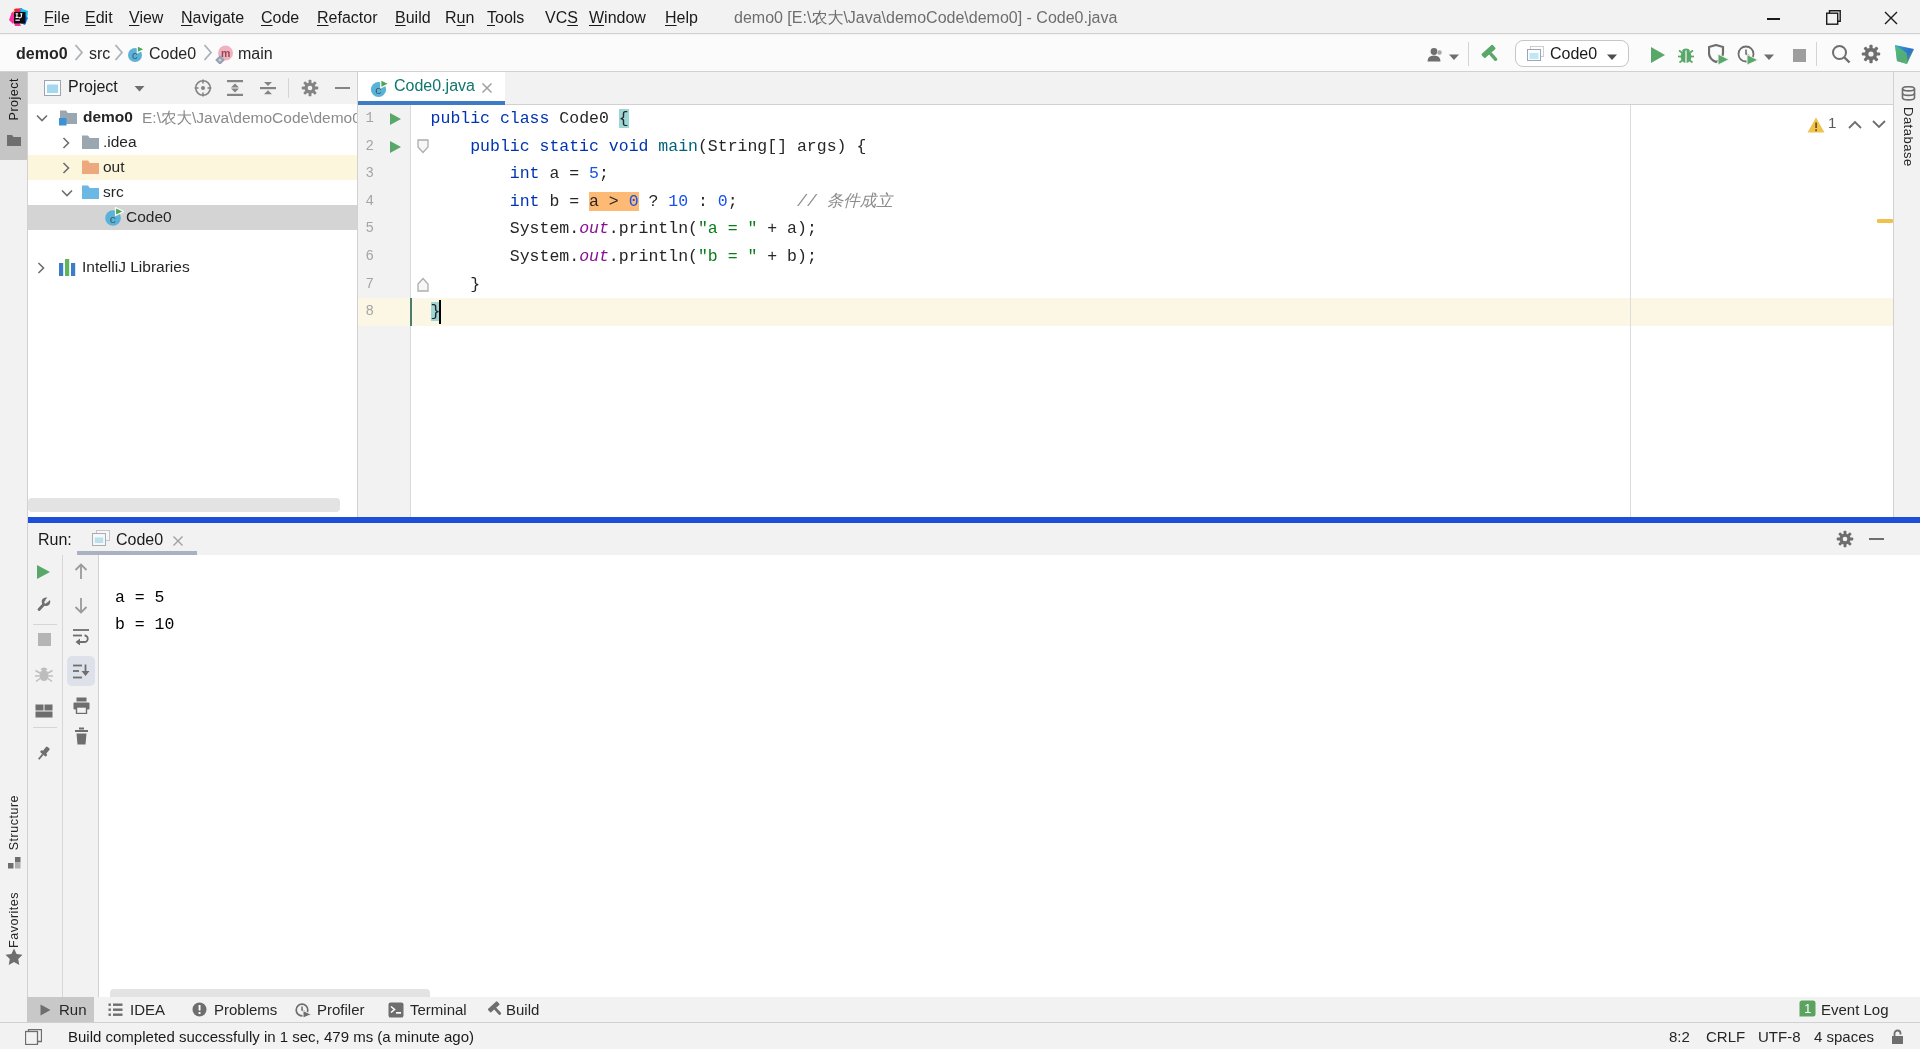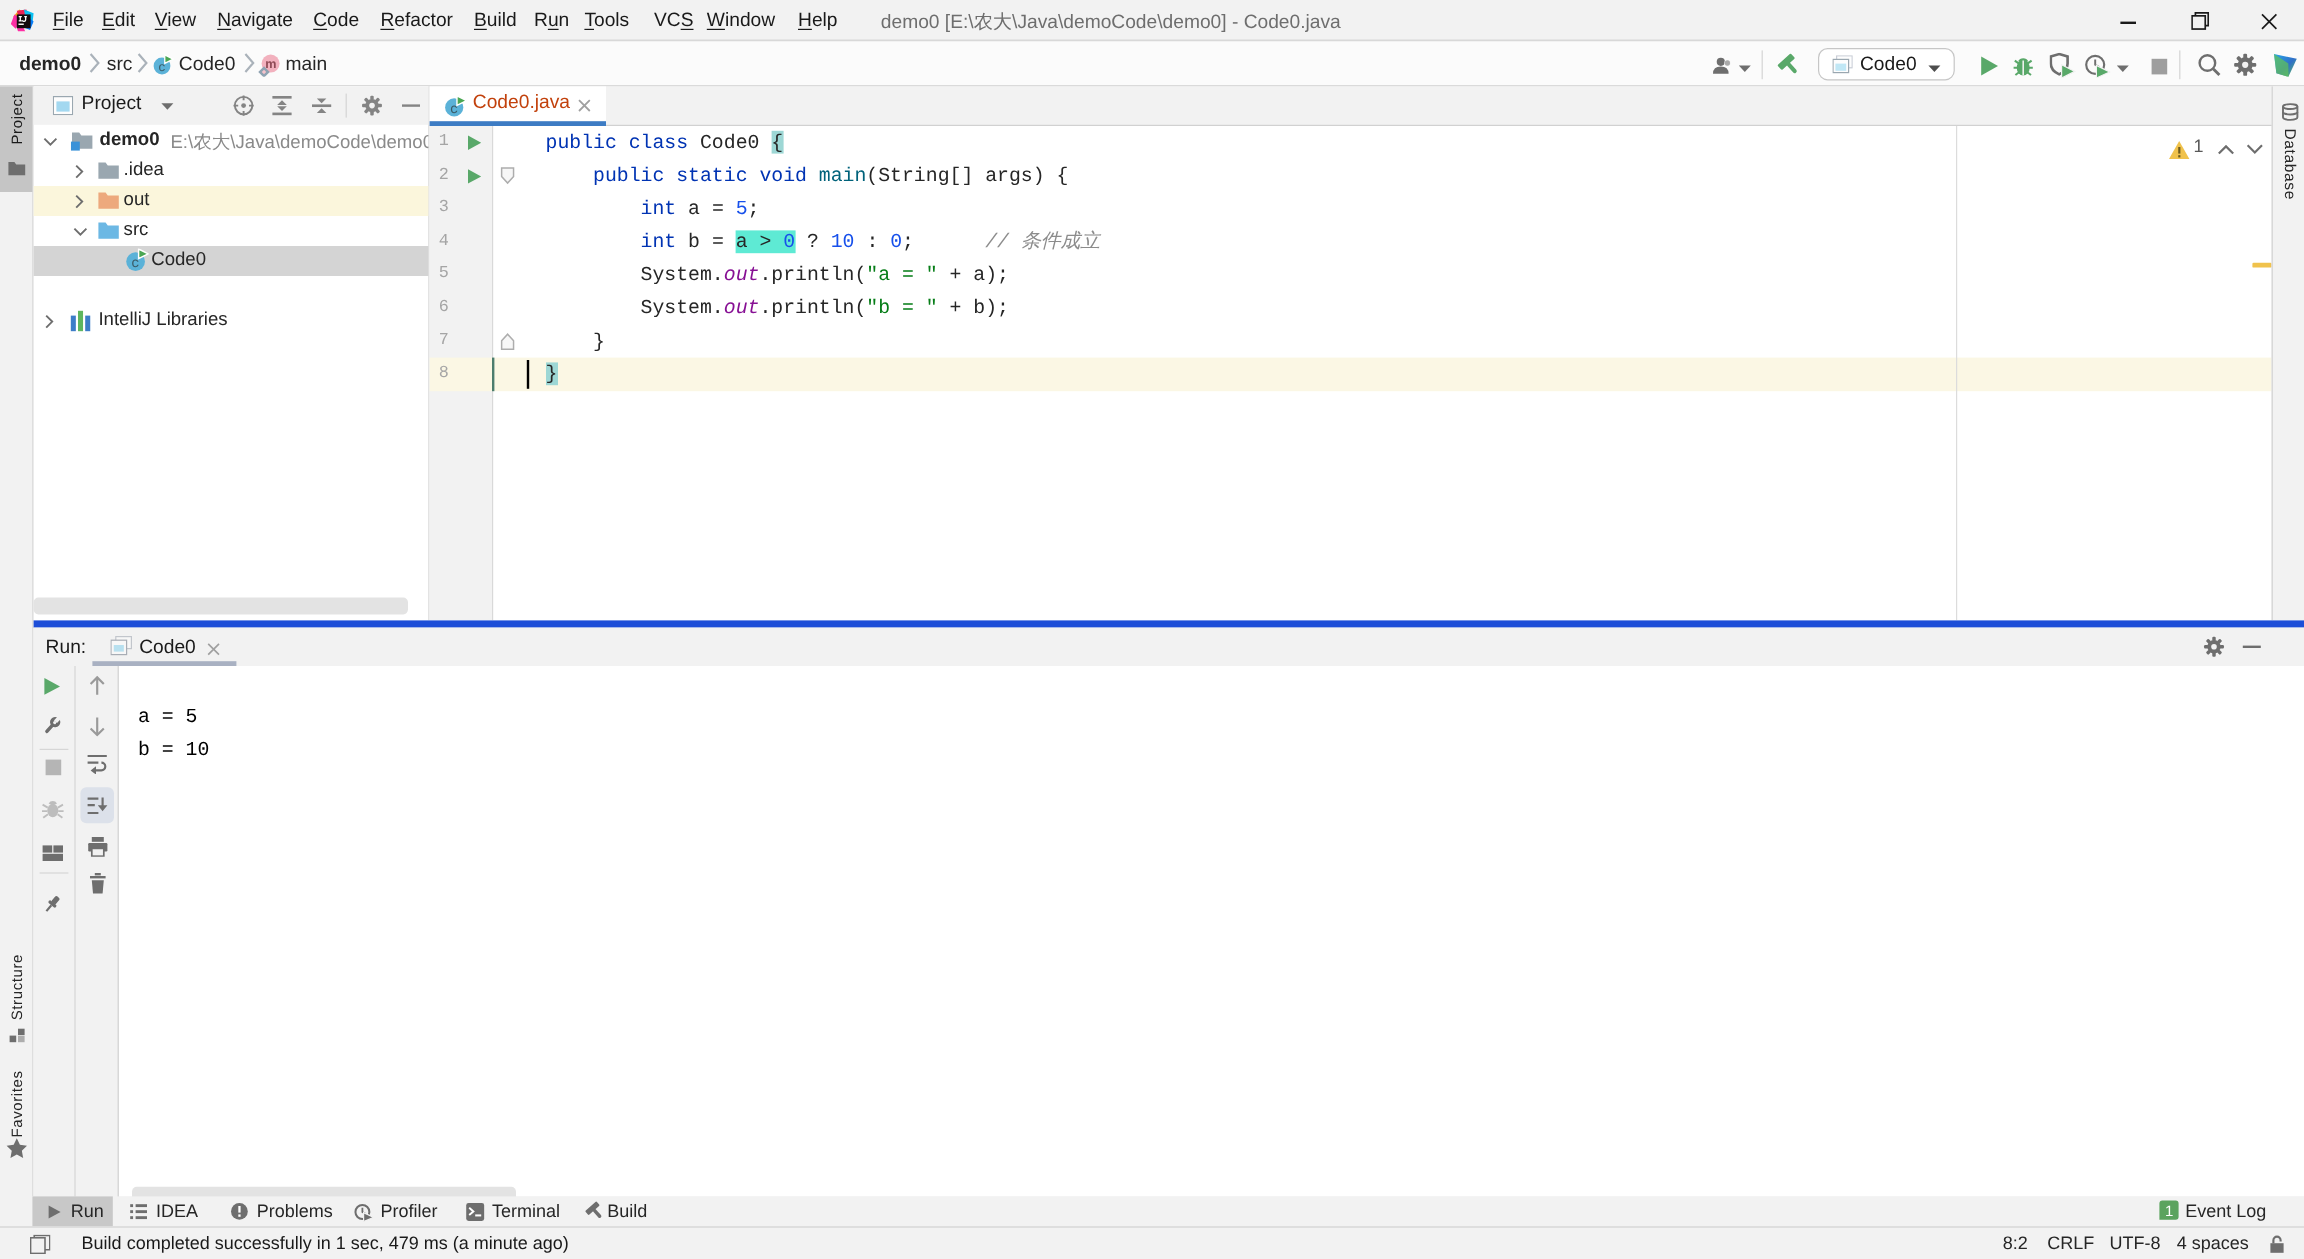--- a/index.html
+++ b/index.html
@@ -21,21 +21,21 @@
 #ppanel { left:28px; top:72px; width:330px; height:445px; background:#ffffff; border-right:1px solid #d1d1d1; }
 #phead { position:absolute; left:0; top:0; width:100%; height:32px; background:#f2f2f2; }
 .trow { position:absolute; left:0; width:329px; height:25px; font-size:15.5px; }
 .trow { white-space:nowrap; overflow:hidden; }
 .trow span.lbl { position:absolute; top:3px; white-space:nowrap; }
 .gpath { color:#8a8a8a; }
 
 #edtabs { left:358px; top:72px; width:1562px; height:33px; background:#f2f2f2; border-bottom:1px solid #d1d1d1; }
 #edtab { position:absolute; left:0; top:0; width:147px; height:33px; background:#ffffff; border-bottom:4px solid #3d7cc4; }
 #editor { left:358px; top:105px; width:1535px; height:412px; background:#ffffff; }
-.cl { position:absolute; left:72.6px; white-space:pre; font-family:"Liberation Mono",monospace; font-size:16.5px; line-height:27.6px; height:27.6px;margin-left:24px; }
+.cl { position:absolute; left:72.6px; white-space:pre; font-family:"Liberation Mono",monospace; font-size:16.5px; line-height:27.6px; height:27.6px; }
 .lnum { position:absolute; width:16px; text-align:right; font-family:"Liberation Mono",monospace; font-size:14px; color:#a5a5a5; line-height:27.6px; height:27.6px; left:0px; }
 .kw { color:#0033b3; } .num { color:#1750eb; } .str { color:#067d17; }
 .fld { color:#871094; font-style:italic; } .mtd { color:#00627a; } .cmt { color:#8c8c8c; font-style:italic; }
 
 #rstrip { left:1893px; top:72px; width:27px; height:445px; background:#f2f2f2; border-left:1px solid #d1d1d1; }
 .vtext2 { writing-mode:vertical-rl; font-size:13px; color:#262626; letter-spacing:0.5px; }
 
 #runpanel { left:28px; top:517px; width:1892px; height:480px; background:#ffffff; border-top:6px solid #1d4ed8; }
 #runhead { position:absolute; left:0; top:0; width:100%; height:32px; background:#f2f2f2; }
 #runtools { position:absolute; left:0px; top:32px; width:71px; height:448px; background:#f2f2f2; border-right:1px solid #d1d1d1; }
@@ -332,21 +332,21 @@
   </div>
   <div class="abs" style="left:0px;top:426px;width:312px;height:14px;background:#e3e3e3;border-radius:4px"></div>
 </div>
 <div class="abs" id="edtabs">
   <div id="edtab"></div>
   <svg class="abs" style="left:12px;top:7px" width="19" height="19" viewBox="0 0 19 19">
     <circle cx="8.5" cy="10.5" r="7.6" fill="#5bb2d8"></circle>
     <text x="5" y="15" font-size="11.5" fill="#3a5a66" font-family="Liberation Mono">c</text>
     <polygon points="10.8,0.8 18.8,4.8 10.8,8.8" fill="#4aa653" stroke="#ffffff" stroke-width="1.2"></polygon>
   </svg>
-  <div class="abs" style="left:36px;top:5px;font-size:16px;color:#c2410c">Code0.java</div>
+  <div class="abs" style="left:36px;top:5px;font-size:16px;color:#0f766e">Code0.java</div>
   <svg class="abs" style="left:123px;top:10px" width="12" height="12" viewBox="0 0 12 12">
     <path d="M1.5,1.5 L10.5,10.5 M10.5,1.5 L1.5,10.5" stroke="#a0a0a0" stroke-width="1.5"></path>
   </svg>
 </div>
 <div class="abs" id="editor">
   <div class="abs" style="left:0;top:0;width:52px;height:412px;background:#f2f2f2"></div>
   <div class="abs" style="left:0;top:193.2px;width:1535px;height:27.6px;background:#fbf7e4"></div>
   <div class="abs" style="left:52px;top:0;width:1px;height:412px;background:#d9d9d9"></div>
   <div class="abs" style="left:51.5px;top:193.2px;width:2px;height:27.6px;background:#4c7d6e"></div>
   <div class="abs" style="left:1272px;top:0;width:1px;height:412px;background:#dcdcdc"></div>
@@ -366,21 +366,21 @@
     </svg>
   <svg class="abs" style="left:59px;top:33.6px" width="12" height="15" viewBox="0 0 12 15">
     <path d="M1,1 L11,1 L11,8 L6,13.5 L1,8 Z" fill="#f7f7f7" stroke="#adadad" stroke-width="1.3"></path>
   </svg>
   <svg class="abs" style="left:59px;top:171.6px" width="12" height="15" viewBox="0 0 12 15">
     <path d="M1,14 L11,14 L11,7 L6,1.5 L1,7 Z" fill="#f7f7f7" stroke="#adadad" stroke-width="1.3"></path>
   </svg>
   <div class="cl" style="top:0"><span class="kw">public class</span> Code0 <span style="background:#9dd7d5">{</span></div>
   <div class="cl" style="top:27.6px">    <span class="kw">public static void</span> <span class="mtd">main</span>(String[] args) {</div>
   <div class="cl" style="top:55.2px">        <span class="kw">int</span> a = <span class="num">5</span>;</div>
-  <div class="cl" style="top:82.8px">        <span class="kw">int</span> b = <span style="background:#5eead4">a &gt; <span class="num">0</span></span> ? <span class="num">10</span> : <span class="num">0</span>;      <span class="cmt">// 条件成立</span></div>
+  <div class="cl" style="top:82.8px">        <span class="kw">int</span> b = <span style="background:#fdba74">a &gt; <span class="num">0</span></span> ? <span class="num">10</span> : <span class="num">0</span>;      <span class="cmt">// 条件成立</span></div>
   <div class="cl" style="top:110.4px">        System.<span class="fld">out</span>.println(<span class="str">"a = "</span> + a);</div>
   <div class="cl" style="top:138px">        System.<span class="fld">out</span>.println(<span class="str">"b = "</span> + b);</div>
   <div class="cl" style="top:165.6px">    }</div>
   <div class="cl" style="top:193.2px"><span style="background:#9dd7d5">}</span></div>
   <div class="abs" style="left:81px;top:195px;width:2px;height:24px;background:#000"></div>
 
   <svg class="abs" style="left:1449px;top:12px" width="18" height="16" viewBox="0 0 18 16">
     <path d="M9,0.5 L17.5,15.5 L0.5,15.5 Z" fill="#f0c24c"></path>
     <rect x="8.2" y="5.5" width="1.8" height="5.5" fill="#6b5a1e"></rect>
     <rect x="8.2" y="12.3" width="1.8" height="1.9" fill="#6b5a1e"></rect>

